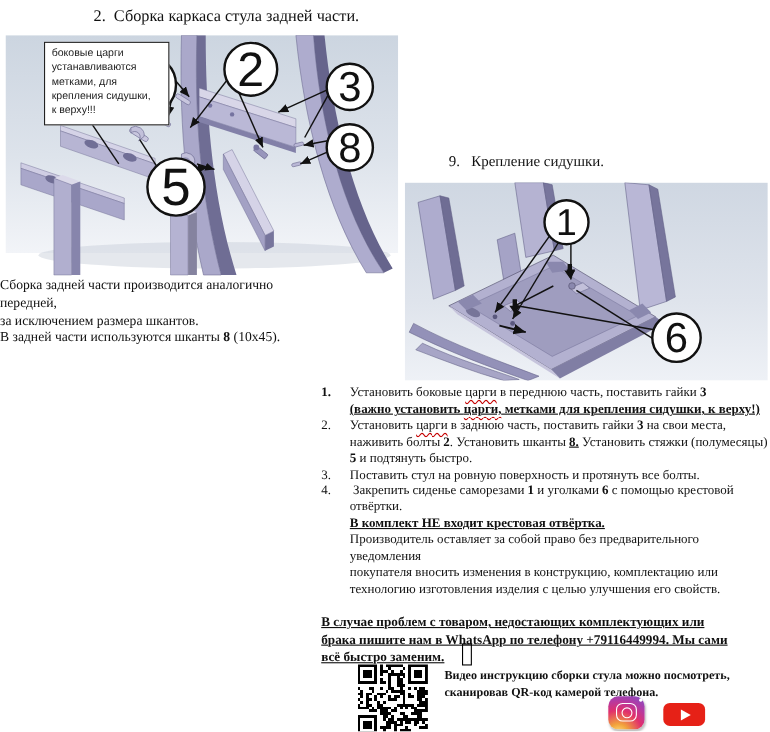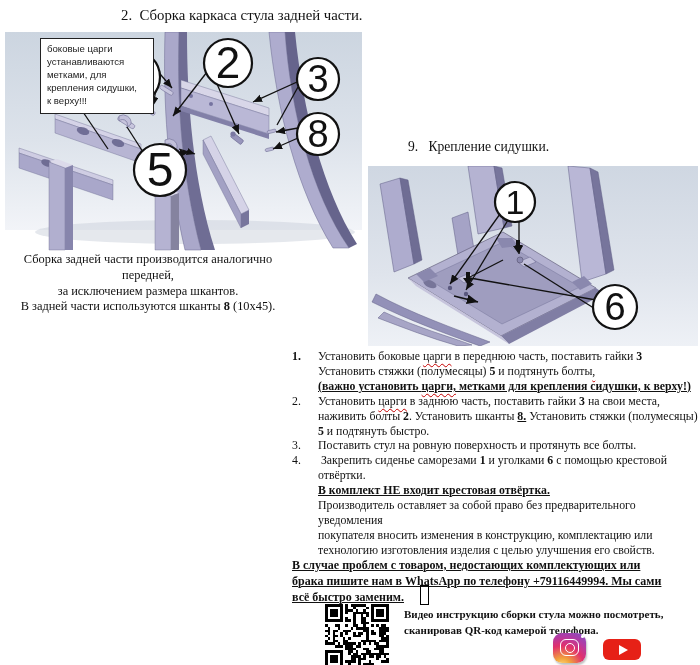--- a/index.html
+++ b/index.html
@@ -6,29 +6,29 @@
   #canvas{position:relative;width:700px;height:665px;background:#ffffff;overflow:hidden;
           font-family:"Liberation Serif",serif;color:#111;}
   .abs{position:absolute;}
   .pre{white-space:pre;}
   .tl{white-space:pre-wrap;}
   .b{font-weight:bold;}
   .u{text-decoration:underline;text-decoration-thickness:1.2px;}
   .w{text-decoration-line:underline;text-decoration-style:wavy;text-decoration-color:#c40000;
      text-decoration-thickness:1px;text-underline-offset:2.5px;}
   
-  #title2{left:85px;top:7px;font-size:14.8px;margin-left:36px;}
+  #title2{left:85px;top:7px;font-size:14.8px;}
   #title3{left:408px;top:139px;font-size:13.6px;}
   
   #noteBox{left:10px;top:38px;width:103px;border:1.6px solid #222;background:#fff;
            font-family:"Liberation Sans",sans-serif;font-size:9.6px;color:#222;
            padding:4px 3px 5px 6px;margin-left:30px;}
   #noteBox .tl{line-height:12.9px;}
   
-  #caption{left:0;top:252px;width:296px;text-align:center;font-size:12.4px;}
+  #caption{left:0;top:252px;width:296px;font-size:12.4px;}
   #caption .tl{line-height:15.8px;}
   
   #instructions{left:292px;top:349px;width:408px;font-size:11.8px;}
   #instructions .item{display:flex;}
   #instructions .num{width:26px;flex:0 0 26px;line-height:14.9px;}
   #instructions .txt{flex:1;}
   #instructions .tl{line-height:14.9px;}
   
   #whatsapp{left:292px;top:557px;font-size:12px;}
   #whatsapp .tl{line-height:16.2px;}
@@ -252,21 +252,20 @@
       <circle cx="247" cy="141" r="22" fill="#fff" stroke="#111" stroke-width="2.2"></circle>
       <text class="callout" x="247" y="141" dy="13" font-size="38">6</text>
     </g>
   </svg>
 
   <div class="abs" id="instructions">
     <div class="item">
       <div class="num b">1.</div>
       <div class="txt">
           <div class="tl"><span>Установить боковые </span><span><span class="w">царги</span></span><span> в переднюю часть, поставить гайки </span><span class="b">3</span></div>
-          <div class="tl"><span>Установить стяжки (полумесяцы) </span><span class="b">5</span><span> и подтянуть болты</span><span><span class="w">,</span></span></div>
           <div class="tl"><span class="b u">(важно установить </span><span class="b u"><span class="w">царги,</span></span><span class="b u"> метками для крепления сидушки, к верху!)</span></div>
         </div>
     </div>
     <div class="item">
       <div class="num">2.</div>
       <div class="txt">
           <div class="tl"><span>Установить </span><span><span class="w">царги</span></span><span> в заднюю часть, поставить гайки </span><span class="b">3</span><span> на свои места,</span></div>
           <div class="tl"><span>наживить болты </span><span class="b">2</span><span>. Установить шканты </span><span class="b u">8.</span><span> Установить стяжки (полумесяцы)</span></div>
           <div class="tl"><span class="b">5</span><span> и подтянуть быстро.</span></div>
         </div>

